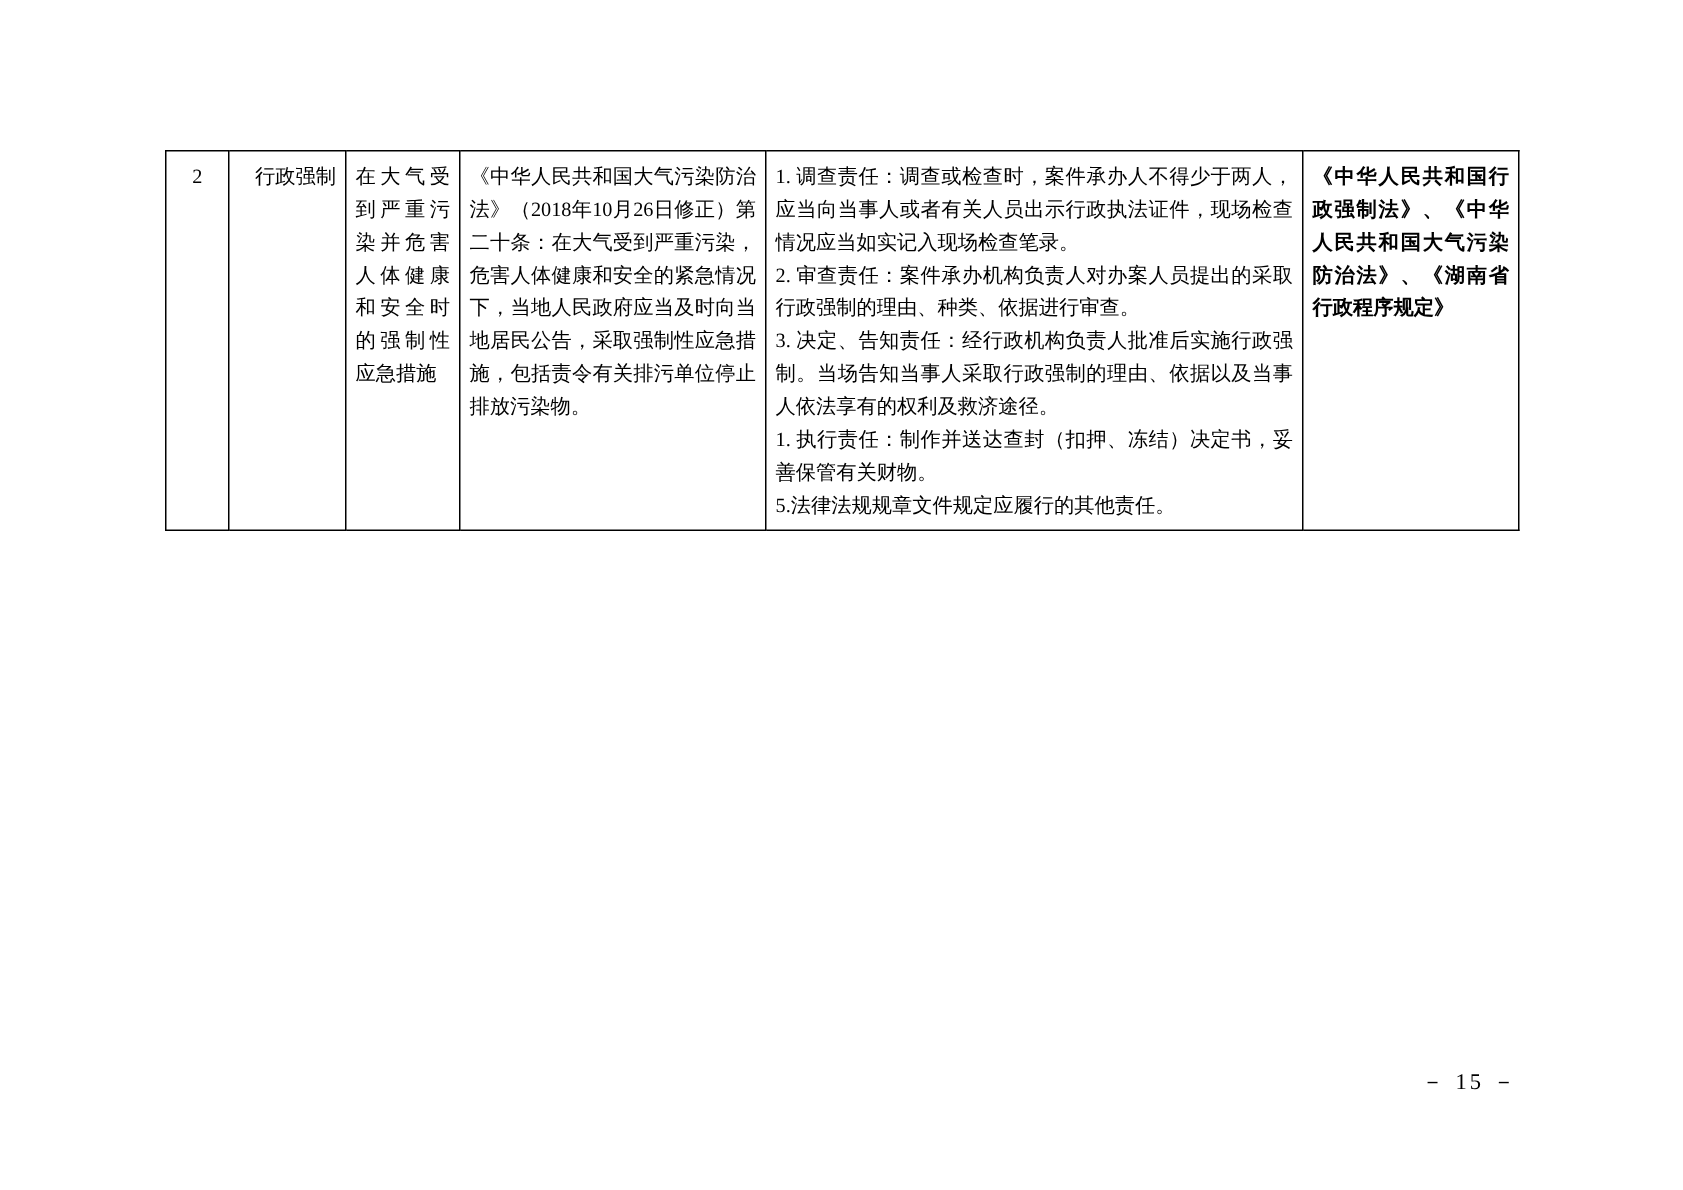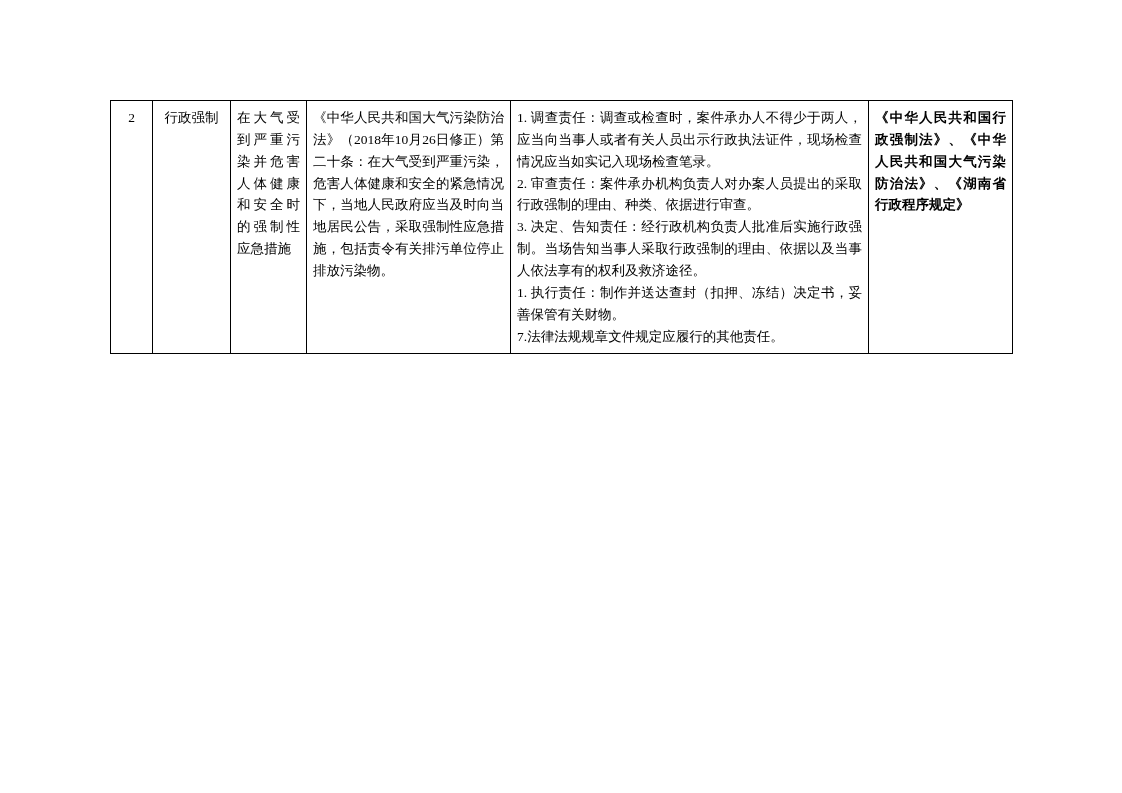--- a/index.html
+++ b/index.html
@@ -49,21 +49,21 @@
   col.c-basis { width: 204px; }
   col.c-duty  { width: 358px; }
   col.c-ref   { width: 144px; }
 
   td.cell-no {
     text-align: center;
     vertical-align: middle;
     font-size: 13.5px;
   }
   td.cell-type {
-    text-align: center;
+    text-align: right;
     vertical-align: middle;
     letter-spacing: 0px;
     font-size: 13.5px;
   }
   td.cell-name {
     vertical-align: middle;
     text-align: justify;
     text-align-last: left;
     font-size: 13.5px;
     line-height: 1.95;
@@ -128,21 +128,22 @@
       <tr>
         <td class="cell-no">2</td>
         <td class="cell-type">行政强制</td>
         <td class="cell-name">在大气受到严重污染并危害人体健康和安全时的强制性应急措施</td>
         <td class="cell-basis">《中华人民共和国大气污染防治法》（2018年10月26日修正）第二十条：在大气受到严重污染，危害人体健康和安全的紧急情况下，当地人民政府应当及时向当地居民公告，采取强制性应急措施，包括责令有关排污单位停止排放污染物。</td>
         <td class="cell-duty">
           <p class="duty-line">1. 调查责任：调查或检查时，案件承办人不得少于两人，应当向当事人或者有关人员出示行政执法证件，现场检查情况应当如实记入现场检查笔录。</p>
           <p class="duty-line">2. 审查责任：案件承办机构负责人对办案人员提出的采取行政强制的理由、种类、依据进行审查。</p>
           <p class="duty-line">3. 决定、告知责任：经行政机构负责人批准后实施行政强制。当场告知当事人采取行政强制的理由、依据以及当事人依法享有的权利及救济途径。</p>
           <p class="duty-line">1. 执行责任：制作并送达查封（扣押、冻结）决定书，妥善保管有关财物。</p>
-          <p class="duty-line">7.法律法规规章文件规定应履行的其他责任。</p>
+          <p class="duty-line">5.法律法规规章文件规定应履行的其他责任。</p>
         </td>
         <td class="cell-ref">《中华人民共和国行政强制法》、《中华人民共和国大气污染防治法》、《湖南省行政程序规定》</td>
       </tr>
     </tbody>
   </table>
 
+  <div class="page-number">－ 15 －</div>
 
 </div>
 
 </body></html>

